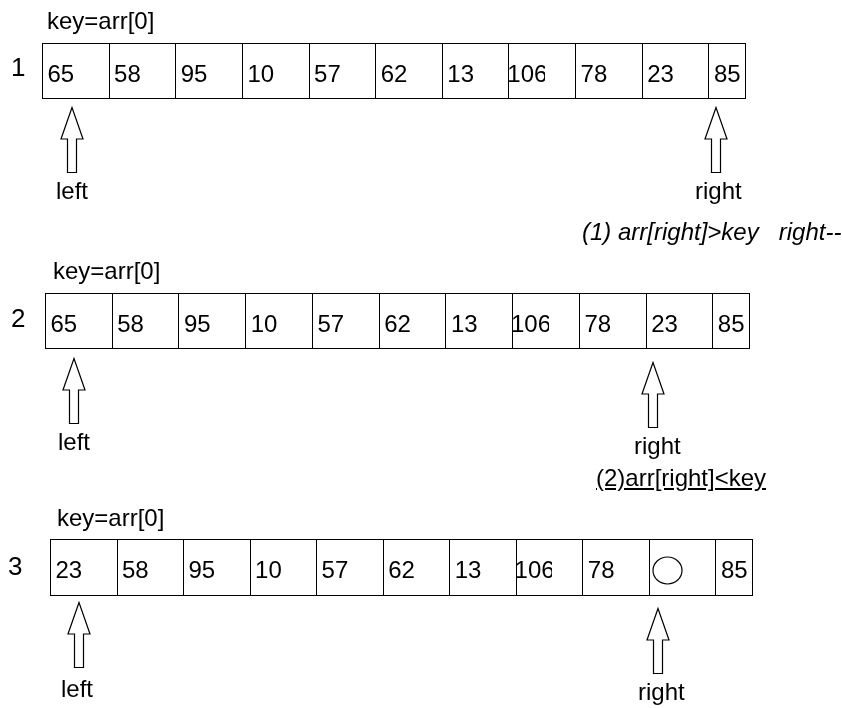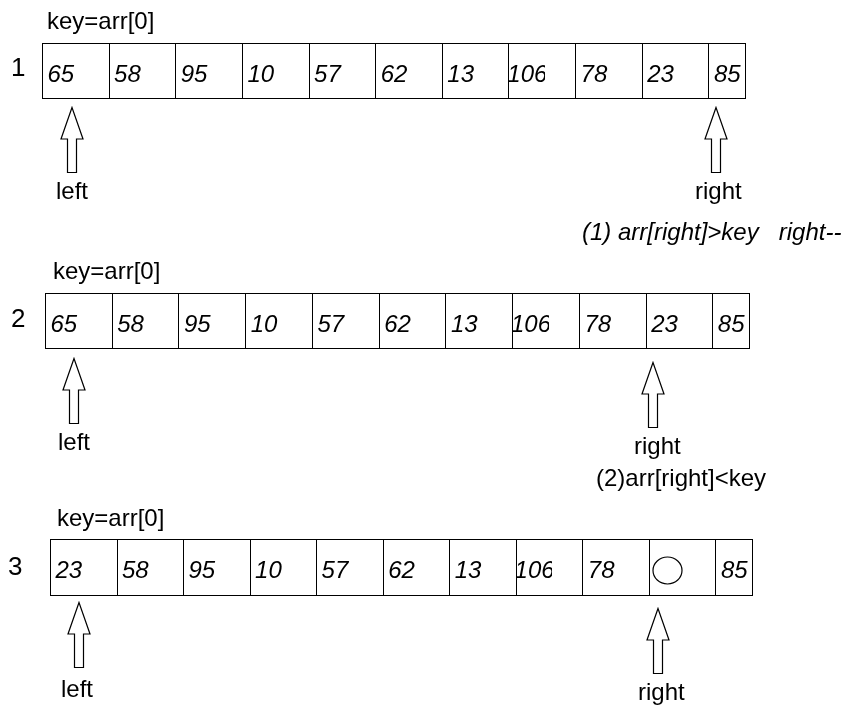--- a/index.html
+++ b/index.html
@@ -5,21 +5,21 @@
   html,body{margin:0;padding:0;}
   body{
     width:842px;height:708px;background:#ffffff;
     font-family:"Liberation Sans", sans-serif;color:#000000;
     position:relative;overflow:hidden;
   }
   .abs{position:absolute;}
   .txt{font-size:24px;line-height:1.1;white-space:pre;}
   .rownum{font-size:26px;line-height:1;}
   .array{
-    display:flex;border:1.5px solid #000;box-sizing:border-box;background:#fff;font-style:italic;
+    display:flex;border:1.5px solid #000;box-sizing:border-box;background:#fff;
   }
   .cell{
     flex:1 1 0;display:flex;align-items:center;justify-content:center;
     font-size:24px;padding-top:5px;box-sizing:border-box;overflow:hidden;
   }
   .cell + .cell{border-left:1.4px solid #000;margin-left:30px;}
   .arrow-svg{display:block;}
 </style>
 </head>
 <body>
@@ -73,21 +73,21 @@
 <svg class="abs arrow-svg" style="left:62px;top:357px;" width="24" height="68" viewBox="0 0 24 68">
   <polygon points="12,1.5 1,33 7.5,33 7.5,66.5 16.5,66.5 16.5,33 23,33" fill="#fff" stroke="#000" stroke-width="1.2"></polygon>
 </svg>
 <div class="abs txt" style="left:58px;top:429px;">left</div>
 
 <svg class="abs arrow-svg" style="left:641px;top:361px;" width="24" height="68" viewBox="0 0 24 68">
   <polygon points="12,1.5 1,33 7.5,33 7.5,66.5 16.5,66.5 16.5,33 23,33" fill="#fff" stroke="#000" stroke-width="1.2"></polygon>
 </svg>
 <div class="abs txt" style="left:634px;top:433px;">right</div>
 
-<div class="abs txt" style="left:596px;top:465px;">(2)arr[right]&lt;key</div>
+<div class="abs txt" style="left:596px;top:465px;text-decoration:underline;">(2)arr[right]&lt;key</div>
 
 <div class="abs txt" style="left:57px;top:505px;">key=arr[0]</div>
 <div class="abs rownum" style="left:8px;top:553px;">3</div>
 
 <div class="abs array" style="left:50px;top:539px;width:703px;height:57px;">
   <div class="cell">23</div>
   <div class="cell">58</div>
   <div class="cell">95</div>
   <div class="cell">10</div>
   <div class="cell">57</div>

